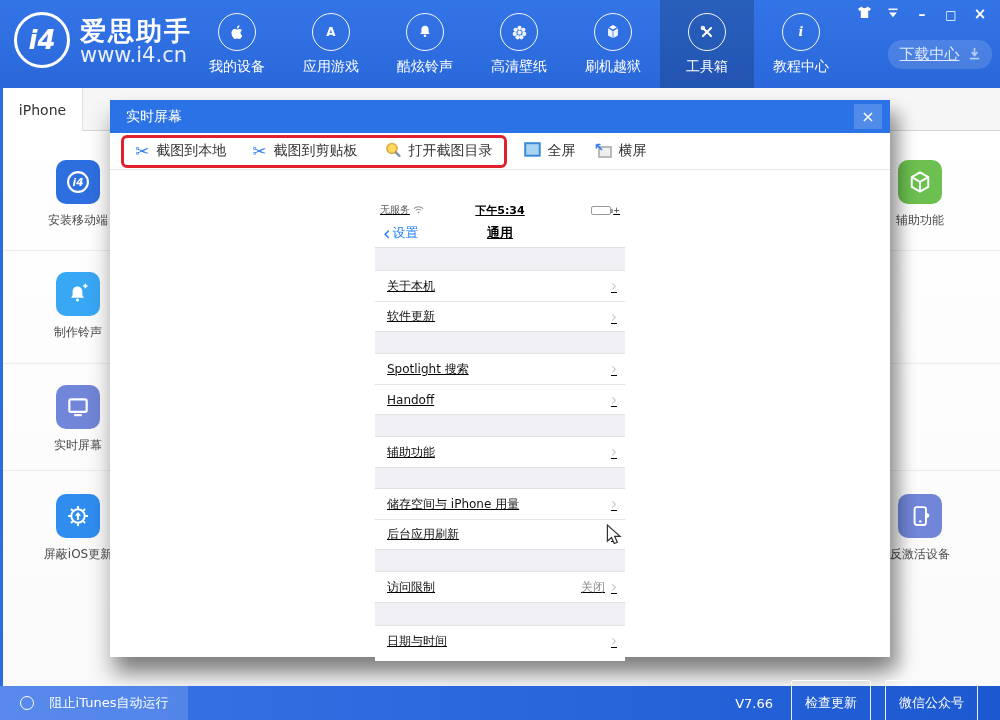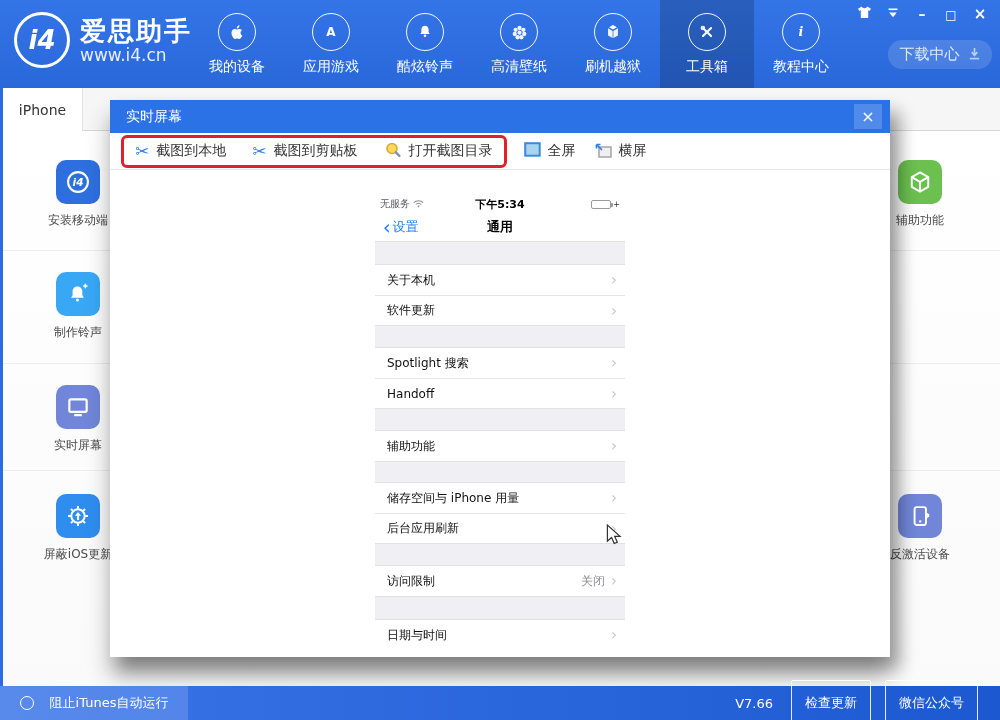--- a/index.html
+++ b/index.html
@@ -8,37 +8,37 @@
   .window { position:relative; width:1000px; height:720px; overflow:hidden; background:#fcfcfc; }
 
   
   .topbar { position:absolute; left:0; top:0; width:1000px; height:88px;
             background:linear-gradient(180deg,#3374e6,#2a68da); z-index:5; }
   .logo { position:absolute; left:14px; top:12px; display:flex; align-items:center; gap:10px; }
   .logo-ring { width:56px; height:56px; border:3px solid #fff; border-radius:50%;
                display:flex; align-items:center; justify-content:center;
                color:#fff; font-size:26px; font-weight:bold; font-style:italic; }
   .logo-title { color:#fff; font-size:26px; font-weight:bold; letter-spacing:2px; line-height:30px; }
-  .logo-url { color:#e8efff; font-size:17px; line-height:19px; }
+  .logo-url { color:#e8efff; font-size:21px; line-height:19px; }
 
   .topnav { position:absolute; left:190px; top:0; height:88px; display:flex; }
   .nav-item { width:94px; height:88px; display:flex; flex-direction:column; align-items:center;
               padding-top:13px; cursor:pointer; }
   .nav-item.active { background:rgba(0,0,0,.18); }
   .nav-circ { width:38px; height:38px; border:1px solid rgba(255,255,255,.95); border-radius:50%;
               display:flex; align-items:center; justify-content:center; }
   .nav-label { margin-top:7px; color:#fff; font-size:14px; white-space:nowrap; }
 
   .win-controls { position:absolute; right:10px; top:5px; display:flex; gap:9px; align-items:center; }
   .wc { width:20px; height:18px; display:flex; align-items:center; justify-content:center;
         color:#fff; font-size:14px; cursor:pointer; }
   .dl-center { position:absolute; right:8px; top:40px; width:104px; height:29px;
                background:rgba(255,255,255,.14); border:none; border-radius:14px;
                color:#dfe9ff; font-size:15px; display:flex; align-items:center; justify-content:center;
-               gap:8px; cursor:pointer; font-family:inherit; }
+               gap:8px; cursor:pointer; font-family:inherit;text-decoration:underline; }
 
   
   .tabbar { position:absolute; left:0; top:88px; width:1000px; height:43px;
             background:#f6f6f6; border-bottom:1px solid #d8d8d8; z-index:2; }
   .tab { position:absolute; left:3px; top:0; width:80px; height:43px; background:#fff;
          border-right:1px solid #e2e2e2; display:flex; align-items:center; justify-content:center;
          font-size:14px; color:#333; cursor:pointer; }
 
   
   .content { position:absolute; left:0; top:131px; width:1000px; height:555px;
@@ -61,21 +61,21 @@
   .dlg-toolbar { height:37px; border-bottom:1px solid #e8e8e8; display:flex; align-items:center;
                  padding-left:11px; }
   .hl-group { display:flex; align-items:center; gap:26px; border:3px solid #e0202c; border-radius:6px;
               padding:3px 11px; }
   .tb-btn { display:flex; align-items:center; gap:7px; font-size:14px; color:#333;
             background:none; border:none; cursor:pointer; white-space:nowrap; font-family:inherit; }
   .tb-btn .glyph { font-size:17px; line-height:17px; }
   .tb-rest { display:flex; align-items:center; gap:18px; margin-left:17px; }
 
   
-  .phone { position:absolute; left:265px; top:95px; width:250px; height:460px; background:#fff; }
+  .phone { position:absolute; left:265px; top:101px; width:250px; height:460px; background:#fff;text-decoration:underline; }
   .ph-status { height:18px; display:flex; align-items:center; padding:0 5px; font-size:10px; color:#57575c; }
   .ph-carrier { display:flex; align-items:center; gap:3px; width:72px; }
   .ph-time { flex:1; text-align:center; font-size:11px; font-weight:bold; color:#000; }
   .ph-batt-wrap { width:72px; display:flex; justify-content:flex-end; align-items:center; gap:2px; }
   .ph-batt { width:20px; height:9px; border:1px solid #98989d; border-radius:2px; padding:1px; position:relative; }
   .ph-batt-fill { height:100%; width:82%; background:#53d769; border-radius:1px; }
   .ph-batt-tip { position:absolute; right:-3px; top:2px; width:2px; height:4px; background:#98989d; border-radius:0 1px 1px 0; }
   .ph-plus { font-size:8px; color:#333; }
   .ph-nav { height:28px; display:flex; align-items:center; position:relative; }
   .ph-back { position:absolute; left:8px; color:#1d7fff; font-size:13px; display:flex; align-items:center; gap:2px; cursor:pointer; }

